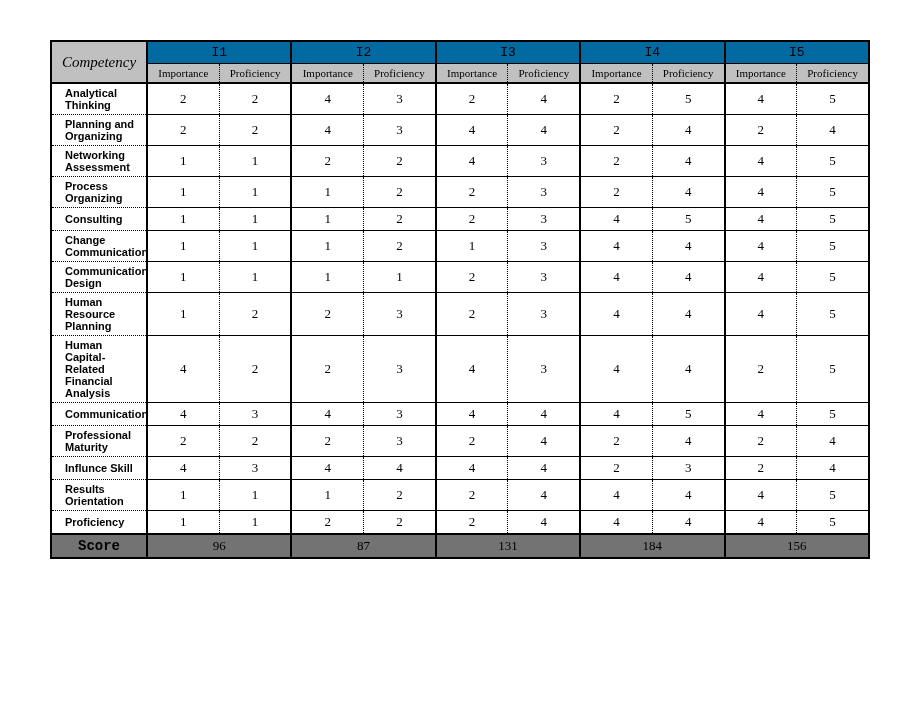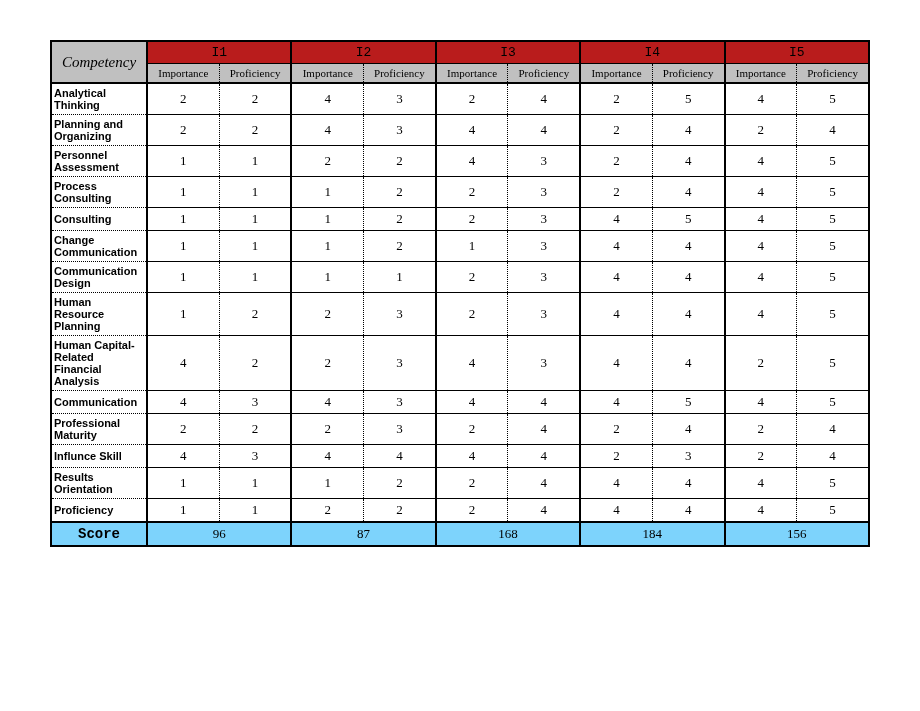--- a/index.html
+++ b/index.html
@@ -20,21 +20,21 @@
     padding: 3px 2px;
     text-align: center;
     vertical-align: middle;
   }
   .comp-col {
     width: 96px;
     text-align: left;
     font-weight: bold;
     font-family: Arial, sans-serif;
     font-size: 11px;
-    padding-left: 2px;
+    padding-left: 13px;
     border-top: 1px dotted #000;
     border-bottom: 1px dotted #000;
     border-left: 2px solid #000;
     border-right: 2px solid #000;
   }
   .val {
     font-family: "Times New Roman", serif;
     font-size: 13px;
     border-left: 1px dotted #000;
     border-right: 1px dotted #000;
@@ -45,41 +45,41 @@
     background: #c0c0c0;
     font-family: "Times New Roman", serif;
     font-size: 15px;
     font-weight: normal;
     text-align: center;
     border: 2px solid #000;
     border-bottom: 1px solid #000;
     font-style: italic;
   }
   .hdr-group {
-    background: #b91c1c;
+    background: #0369a1;
     font-family: "Courier New", monospace;
     font-size: 13px;
     font-weight: normal;
     border: 2px solid #000;
     border-bottom: 1px solid #000;
   }
   .hdr-sub {
     background: #c0c0c0;
     font-family: "Times New Roman", serif;
     font-size: 11px;
     font-weight: normal;
     border-top: 1px solid #000;
     border-bottom: 2px solid #000;
     border-left: 1px dotted #000;
     border-right: 1px dotted #000;
   }
   .hdr-sub.group-start { border-left: 2px solid #0369a1; }
   .hdr-sub.group-end   { border-right: 2px solid #000; }
   .score-row td, .score-row th {
-    background: #7dd3fc;
+    background: #737373;
     border-top: 2px solid #000;
     border-bottom: 2px solid #000;
   }
   .score-label {
     font-family: "Courier New", monospace;
     font-size: 14px;
     text-align: center;
     border-left: 2px solid #000;
     border-right: 2px solid #000;
   }
@@ -152,34 +152,34 @@
         <td class="val group-start">4</td>
         <td class="val group-end">3</td>
         <td class="val group-start">4</td>
         <td class="val group-end">4</td>
         <td class="val group-start">2</td>
         <td class="val group-end">4</td>
         <td class="val group-start">2</td>
         <td class="val group-end">4</td>
       </tr>
       <tr>
-        <td class="comp-col">Personnel Assessment</td>
-        <td class="val group-start">1</td>
-        <td class="val group-end">1</td>
-        <td class="val group-start">2</td>
-        <td class="val group-end">2</td>
-        <td class="val group-start">4</td>
-        <td class="val group-end">3</td>
-        <td class="val group-start">2</td>
-        <td class="val group-end">4</td>
-        <td class="val group-start">4</td>
-        <td class="val group-end">5</td>
-      </tr>
-      <tr>
-        <td class="comp-col">Process Consulting</td>
+        <td class="comp-col">Networking Assessment</td>
+        <td class="val group-start">1</td>
+        <td class="val group-end">1</td>
+        <td class="val group-start">2</td>
+        <td class="val group-end">2</td>
+        <td class="val group-start">4</td>
+        <td class="val group-end">3</td>
+        <td class="val group-start">2</td>
+        <td class="val group-end">4</td>
+        <td class="val group-start">4</td>
+        <td class="val group-end">5</td>
+      </tr>
+      <tr>
+        <td class="comp-col">Process Organizing</td>
         <td class="val group-start">1</td>
         <td class="val group-end">1</td>
         <td class="val group-start">1</td>
         <td class="val group-end">2</td>
         <td class="val group-start">2</td>
         <td class="val group-end">3</td>
         <td class="val group-start">2</td>
         <td class="val group-end">4</td>
         <td class="val group-start">4</td>
         <td class="val group-end">5</td>
@@ -313,18 +313,18 @@
         <td class="val group-end">4</td>
         <td class="val group-start">4</td>
         <td class="val group-end">5</td>
       </tr>
     </tbody>
   <tfoot>
     <tr class="score-row">
       <th class="score-label">Score</th>
       <td colspan="2" class="score-val">96</td>
       <td colspan="2" class="score-val">87</td>
-      <td colspan="2" class="score-val">168</td>
+      <td colspan="2" class="score-val">131</td>
       <td colspan="2" class="score-val">184</td>
       <td colspan="2" class="score-val">156</td>
     </tr>
   </tfoot>
 </table>
 
 </body></html>

